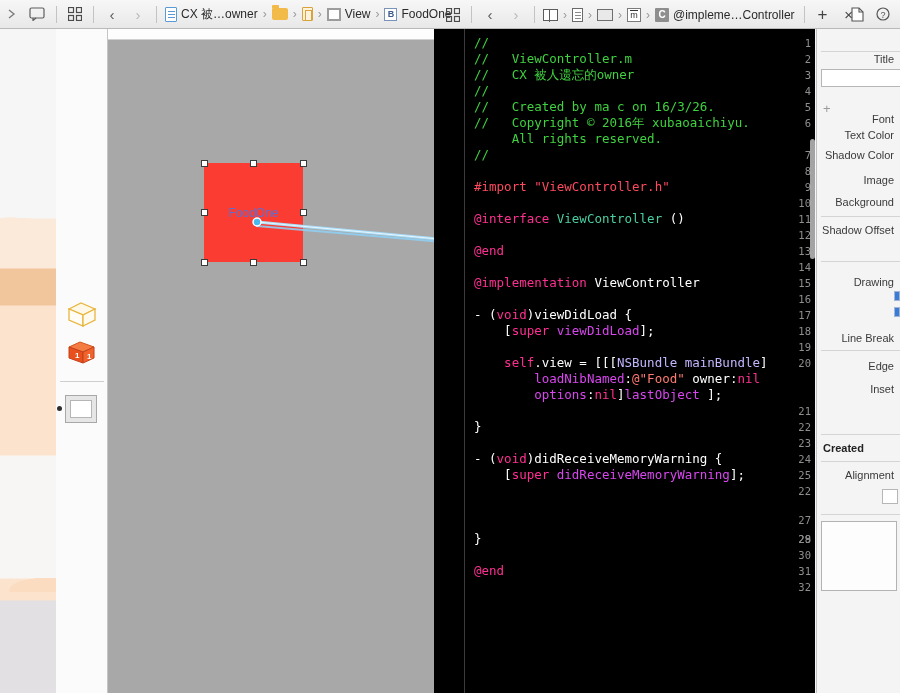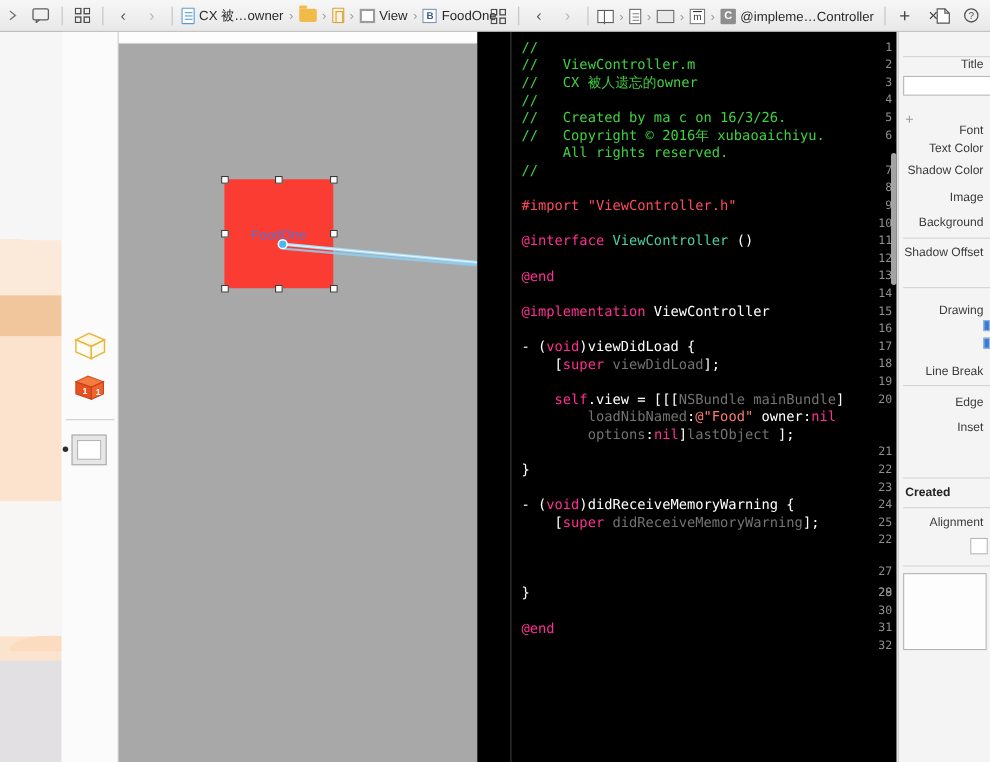--- a/index.html
+++ b/index.html
@@ -131,24 +131,24 @@
   }
   .ln {
     position:absolute; right:4px; width:26px; text-align:right;
     font-family:"DejaVu Sans Mono", monospace; font-size:10.5px; color:#8f8f8f;
   }
   .cl { position:absolute; left:8px; white-space:pre; }
   .c-com { color:#3fd13f; }
   .c-pre { color:#ff4a5e; }
   .c-key { color:#ff2f92; }
   .c-type { color:#4ad0a0; }
-  .c-cls { color:#737373;text-align:center; }
+  .c-cls { color:#c4b5fd;text-align:center; }
   .c-str { color:#ff7b72; }
   .c-pln { color:#ffffff; }
-  .c-mth { color:#737373; }
+  .c-mth { color:#d946ef; }
 
   
   .inspector {
     position:absolute; left:816px; top:29px; width:84px; height:664px;
     background:#f4f4f4; border-left:1px solid #c2c2c2;
     font-size:11px; color:#3a3a3a; overflow:hidden;
   }
   .insp-row { position:absolute; right:6px; white-space:nowrap; text-align:right; }
   .insp-hr { position:absolute; left:4px; right:0; height:1px; background:#d4d4d4; }
   .insp-head { position:absolute; left:6px; font-weight:bold; color:#222; font-size:11px; }

